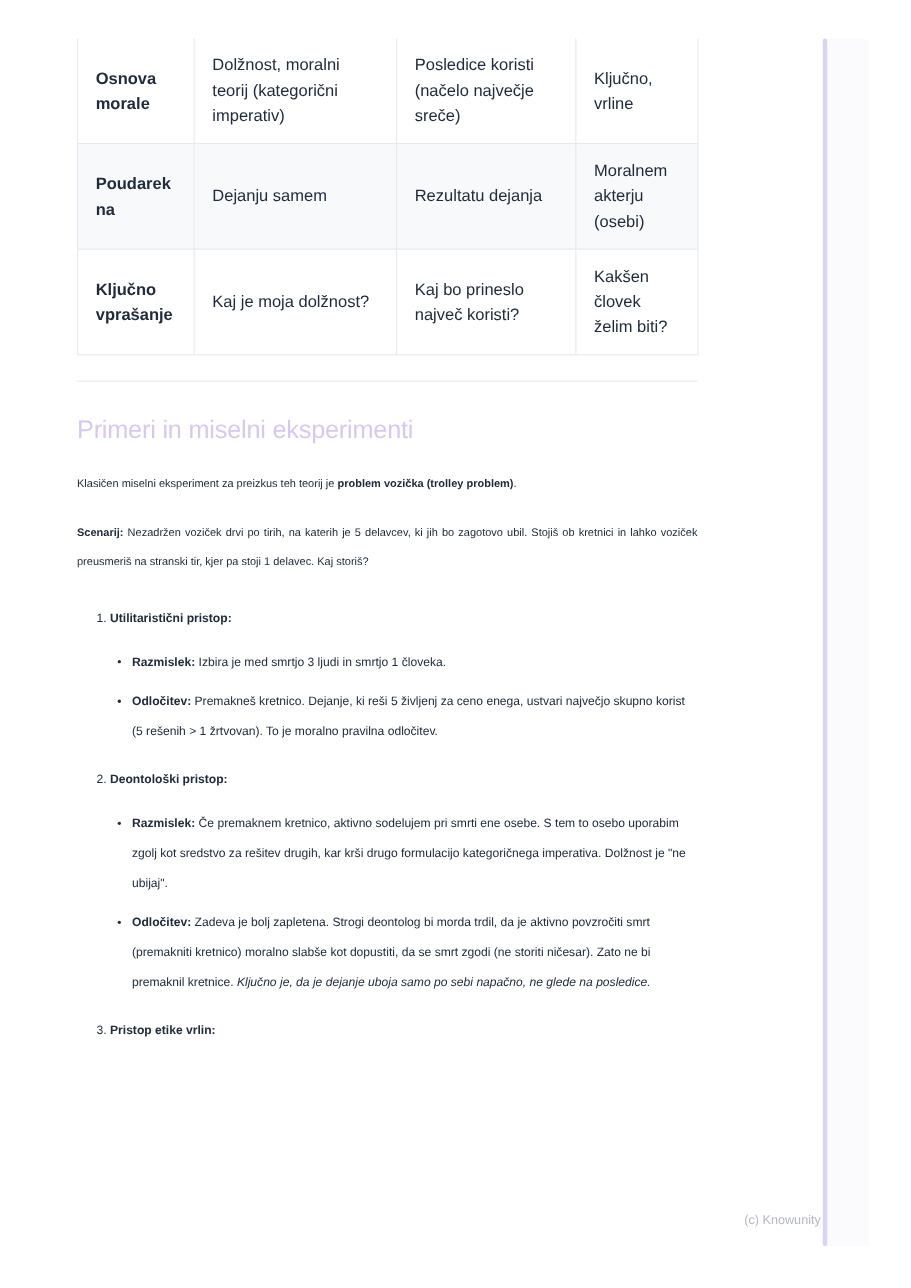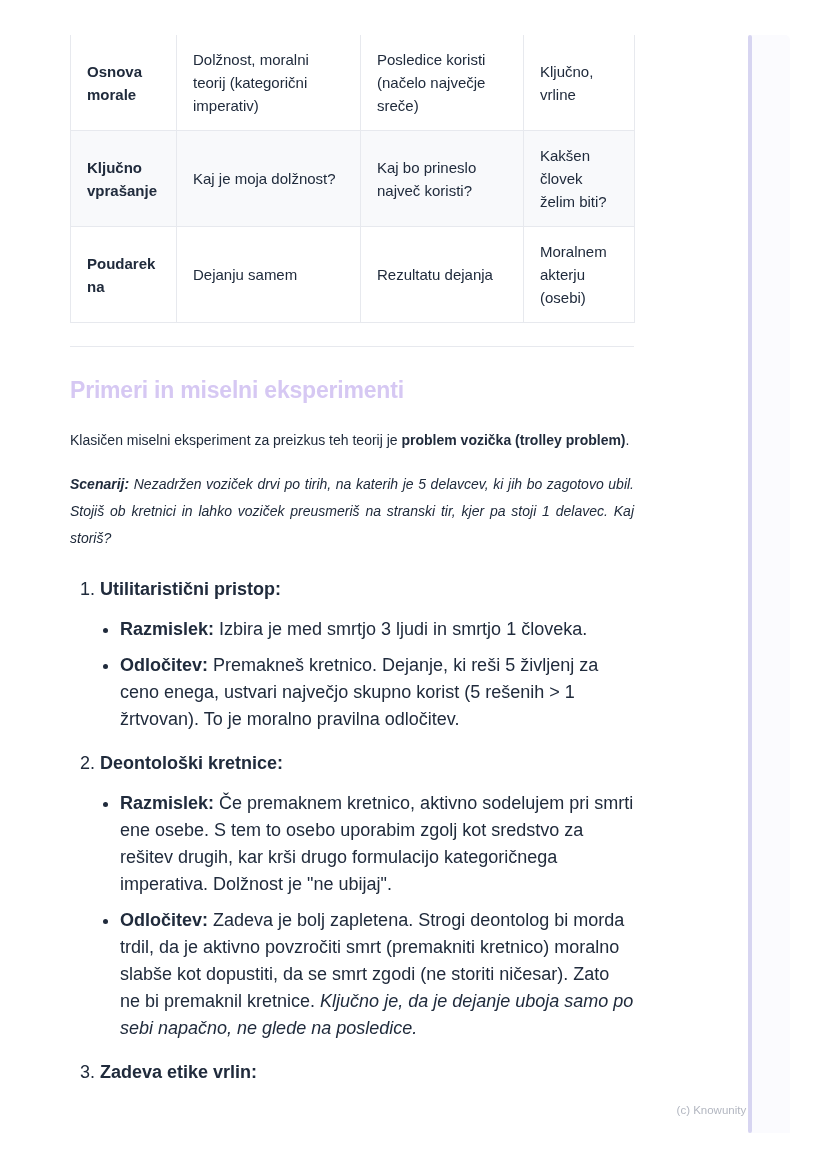--- a/index.html
+++ b/index.html
@@ -51,37 +51,37 @@
   
   hr.rule{
     border:none;
     border-top:1px solid var(--border);
     margin:23px 0 0 0;
   }
   h2.section-title{
     margin:29px 0 23px 0;
     font-size:23px;
     line-height:28px;
-    font-weight:700;
+    font-weight:400;
     color:var(--heading);
     letter-spacing:-0.2px;
   }
   
   p.para{
     margin:0 0 17px 0;
-    font-size:14px;
+    font-size:10px;
     line-height:27px;
     text-align:justify;
   }
-  p.para:last-of-type{margin-bottom:20px;font-style:italic;}
+  p.para:last-of-type{margin-bottom:20px;}
   
   ol.approaches{
     margin:24px 0 0 0;
     padding-left:30px;
-    font-size:18px;
+    font-size:11px;
     line-height:27px;
   }
   ol.approaches > li{margin-bottom:17px;}
   ol.approaches ul{
     list-style:disc;
     margin:13px 0 0 0;
     padding-left:20px;
   }
   ol.approaches ul > li{margin-bottom:9px;}
   ol.approaches em{font-style:italic;}
@@ -123,52 +123,52 @@
         <col class="c4">
     </colgroup>
     <tbody>
         <tr>
           <th>Osnova morale</th>
           <td>Dolžnost, moralni teorij (kategorični imperativ)</td>
           <td>Posledice koristi (načelo največje sreče)</td>
           <td>Ključno, vrline</td>
         </tr>
         <tr>
+          <th>Poudarek na</th>
+          <td>Dejanju samem</td>
+          <td>Rezultatu dejanja</td>
+          <td>Moralnem akterju (osebi)</td>
+        </tr>
+        <tr>
           <th>Ključno vprašanje</th>
           <td>Kaj je moja dolžnost?</td>
           <td>Kaj bo prineslo največ koristi?</td>
           <td>Kakšen človek želim biti?</td>
-        </tr>
-        <tr>
-          <th>Poudarek na</th>
-          <td>Dejanju samem</td>
-          <td>Rezultatu dejanja</td>
-          <td>Moralnem akterju (osebi)</td>
         </tr>
       </tbody>
   </table>
 
   <hr class="rule">
 
   <h2 class="section-title">Primeri in miselni eksperimenti</h2>
 
   <p class="para"><span>Klasičen miselni eksperiment za preizkus teh teorij je </span><strong>problem vozička (trolley problem)</strong><span>.</span></p>
 
   <p class="para"><strong>Scenarij:</strong><span> Nezadržen voziček drvi po tirih, na katerih je 5 delavcev, ki jih bo zagotovo ubil. Stojiš ob kretnici in lahko voziček preusmeriš na stranski tir, kjer pa stoji 1 delavec. Kaj storiš?</span></p>
 
   <ol class="approaches">
       <li><strong>Utilitaristični pristop:</strong><ul>
           <li><strong>Razmislek:</strong><span> Izbira je med smrtjo 3 ljudi in smrtjo 1 človeka.</span></li>
           <li><strong>Odločitev:</strong><span> Premakneš kretnico. Dejanje, ki reši 5 življenj za ceno enega, ustvari največjo skupno korist (5 rešenih &gt; 1 žrtvovan). To je moralno pravilna odločitev.</span></li>
         </ul></li>
-      <li><strong>Deontološki kretnice:</strong><ul>
+      <li><strong>Deontološki pristop:</strong><ul>
           <li><strong>Razmislek:</strong><span> Če premaknem kretnico, aktivno sodelujem pri smrti ene osebe. S tem to osebo uporabim zgolj kot sredstvo za rešitev drugih, kar krši drugo formulacijo kategoričnega imperativa. Dolžnost je "ne ubijaj".</span></li>
           <li><strong>Odločitev:</strong><span> Zadeva je bolj zapletena. Strogi deontolog bi morda trdil, da je aktivno povzročiti smrt (premakniti kretnico) moralno slabše kot dopustiti, da se smrt zgodi (ne storiti ničesar). Zato ne bi premaknil kretnice. </span><em>Ključno je, da je dejanje uboja samo po sebi napačno, ne glede na posledice.</em></li>
         </ul></li>
-      <li><strong>Zadeva etike vrlin:</strong></li>
+      <li><strong>Pristop etike vrlin:</strong></li>
     </ol>
 
 </div>
 
 <div class="footer">(c) Knowunity 2025</div>
 
 <div class="scrollbar">
   <div class="thumb"></div>
 </div>
 

